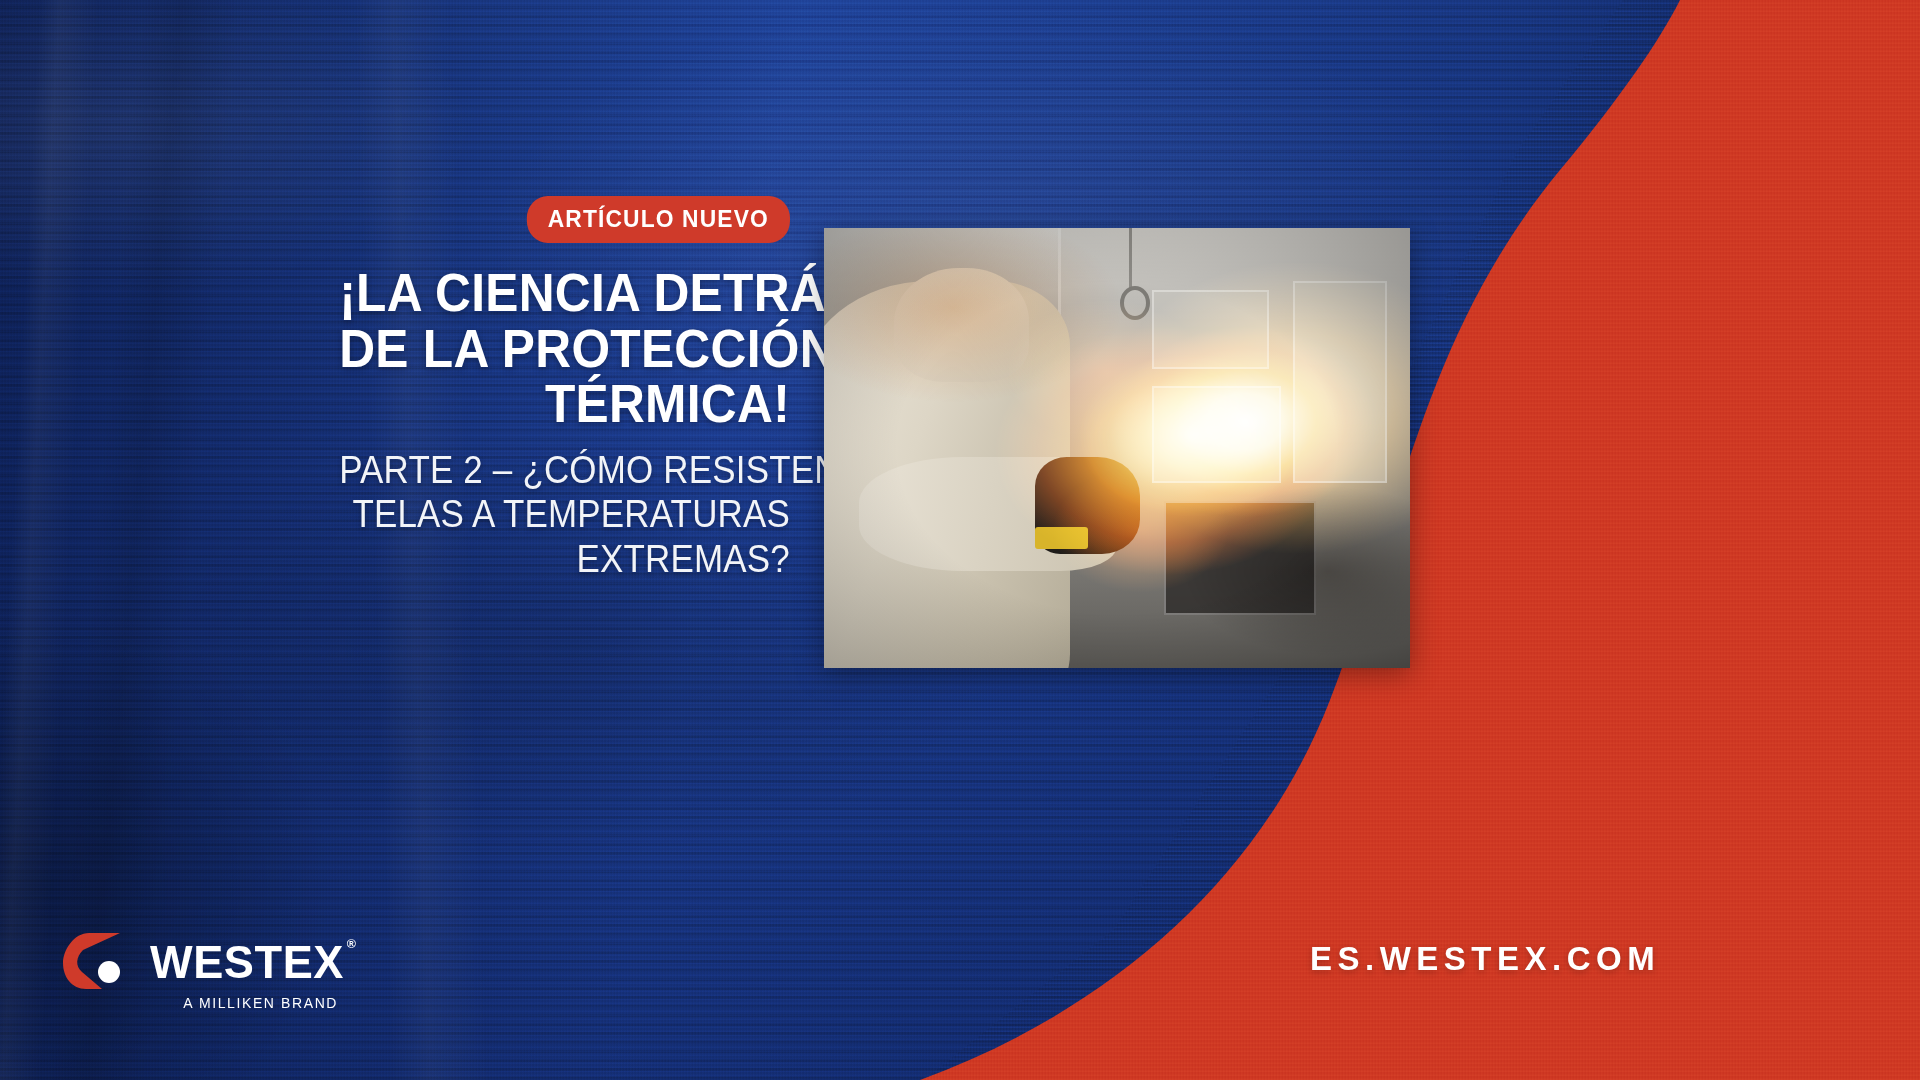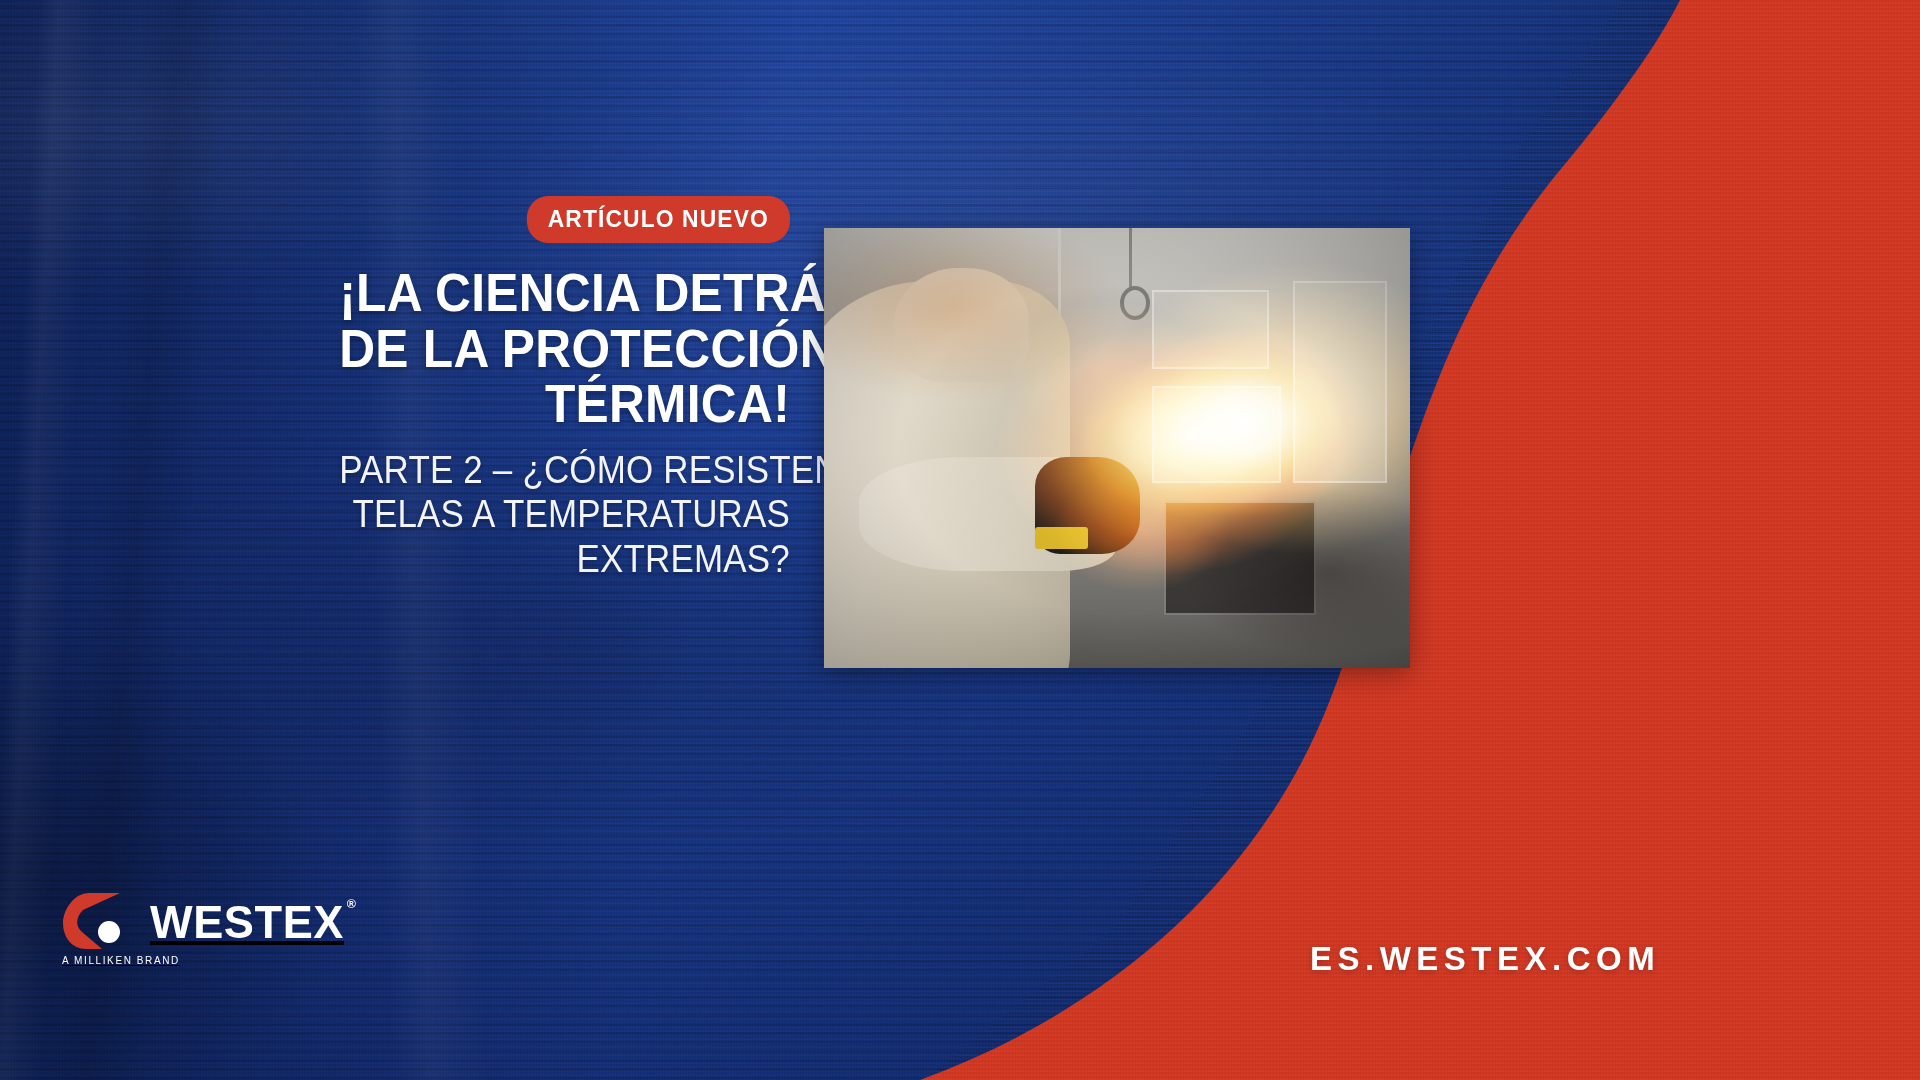--- a/index.html
+++ b/index.html
@@ -186,37 +186,37 @@
       radial-gradient(ellipse 34% 26% at 86% 78%, rgba(60,52,46,.45), transparent 74%);
     mix-blend-mode:multiply;
   }
   .ph-vig{
     position:absolute; inset:0;
     background:radial-gradient(ellipse 78% 78% at 50% 50%, transparent 48%, rgba(0,0,0,.32) 100%);
   }
 
   
   .logo{
-    position:absolute; left:62px; top:892px;
-    display:flex; flex-direction:column; align-items:flex-start;text-decoration:underline;
+    position:absolute; left:62px; top:932px;
+    display:flex; flex-direction:column; align-items:flex-end;
   }
   .logo-row{ display:flex; align-items:center; gap:14px; }
   .logo-mark{ width:74px; height:58px; flex:0 0 auto; }
   .logo-word{
     color:#ffffff; font-weight:700; font-size:47px; letter-spacing:.6px;
     transform:scaleX(.96); transform-origin:left center;
     position:relative; white-space:nowrap;
   }
   .logo-reg{
     position:absolute; top:2px; right:-13px;
     font-size:13px; font-weight:700;
   }
   .logo-sub{
-    color:#ffffff; font-size:10px; letter-spacing:1.6px;
-    margin-top:5px; margin-right:2px; white-space:nowrap;
+    color:#ffffff; font-size:14px; letter-spacing:1.6px;
+    margin-top:5px; margin-right:14px; white-space:nowrap;
   }
 
   
   .url{
     position:absolute; left:1310px; top:940px;
     color:#ffffff; font-weight:700; font-size:33px;
     letter-spacing:5.5px; white-space:nowrap;
     text-shadow:0 2px 6px rgba(0,0,0,.22);
     text-align:right;
   }

